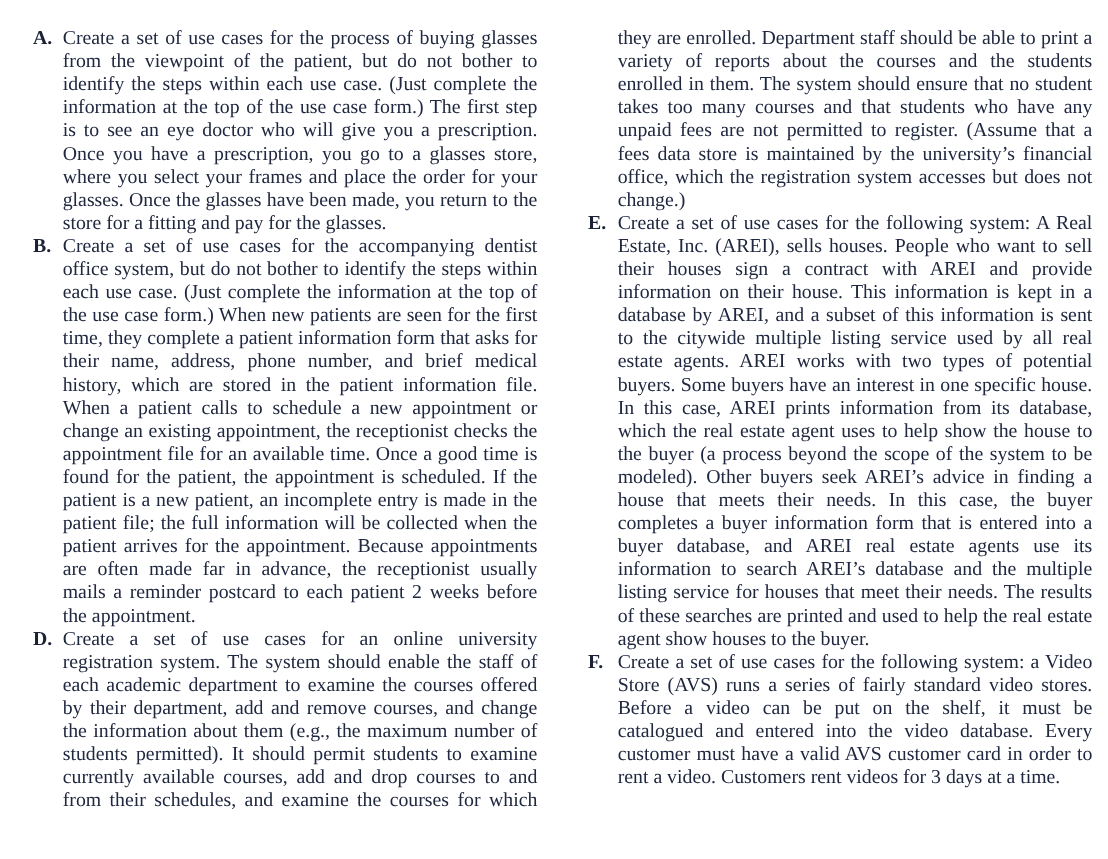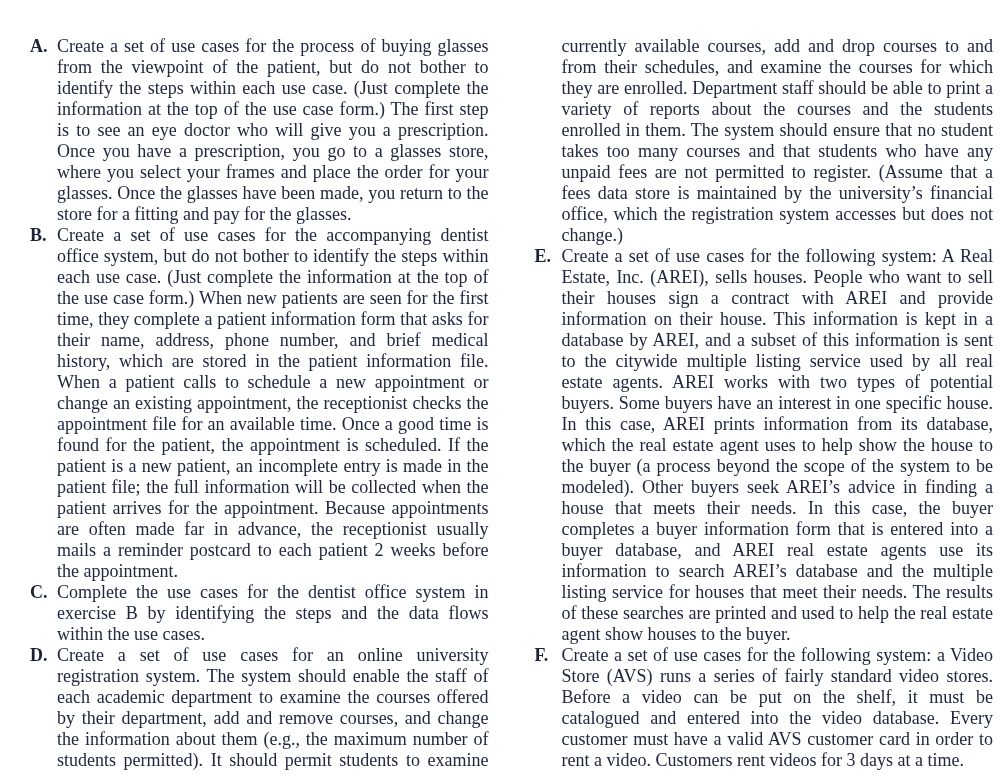--- a/index.html
+++ b/index.html
@@ -6,21 +6,21 @@
     margin: 0;
     padding: 0;
     background: #ffffff;
   }
   .page {
     position: relative;
     width: 1007px;
     height: 781px;
     box-sizing: border-box;
     background: #ffffff;
-    padding: 36px 14px 20px 30px;
+    padding: 24px 14px 20px 30px;
     overflow: hidden;
   }
   .columns {
     column-count: 2;
     column-gap: 46px;
     column-fill: balance;
     height: 736px;
   }
   .exercise {
     margin: 0;
@@ -45,21 +45,20 @@
 </head>
 <body>
 
 <div class="page">
   <div class="columns">
 
     <p class="exercise"><span class="label">A.</span><span class="body">Create a set of use cases for the process of buying glasses from the viewpoint of the patient, but do not bother to identify the steps within each use case. (Just complete the information at the top of the use case form.) The first step is to see an eye doctor who will give you a prescription. Once you have a prescription, you go to a glasses store, where you select your frames and place the order for your glasses. Once the glasses have been made, you return to the store for a fitting and pay for the glasses.</span></p>
 
     <p class="exercise"><span class="label">B.</span><span class="body">Create a set of use cases for the accompanying dentist office system, but do not bother to identify the steps within each use case. (Just complete the information at the top of the use case form.) When new patients are seen for the first time, they complete a patient information form that asks for their name, address, phone number, and brief medical history, which are stored in the patient information file. When a patient calls to schedule a new appointment or change an existing appointment, the receptionist checks the appointment file for an available time. Once a good time is found for the patient, the appointment is scheduled. If the patient is a new patient, an incomplete entry is made in the patient file; the full information will be collected when the patient arrives for the appointment. Because appointments are often made far in advance, the receptionist usually mails a reminder postcard to each patient 2 weeks before the appointment.</span></p>
 
-    <p class="exercise"><span class="label">C.</span><span class="body">Complete the use cases for the dentist office system in exercise B by identifying the steps and the data flows within the use cases.</span></p>
 
     <p class="exercise"><span class="label">D.</span><span class="body">Create a set of use cases for an online university registration system. The system should enable the staff of each academic department to examine the courses offered by their department, add and remove courses, and change the information about them (e.g., the maximum number of students permitted). It should permit students to examine currently available courses, add and drop courses to and from their schedules, and examine the courses for which they are enrolled. Department staff should be able to print a variety of reports about the courses and the students enrolled in them. The system should ensure that no student takes too many courses and that students who have any unpaid fees are not permitted to register. (Assume that a fees data store is maintained by the university’s financial office, which the registration system accesses but does not change.)</span></p>
 
     <p class="exercise"><span class="label">E.</span><span class="body">Create a set of use cases for the following system: A Real Estate, Inc. (AREI), sells houses. People who want to sell their houses sign a contract with AREI and provide information on their house. This information is kept in a database by AREI, and a subset of this information is sent to the citywide multiple listing service used by all real estate agents. AREI works with two types of potential buyers. Some buyers have an interest in one specific house. In this case, AREI prints information from its database, which the real estate agent uses to help show the house to the buyer (a process beyond the scope of the system to be modeled). Other buyers seek AREI’s advice in finding a house that meets their needs. In this case, the buyer completes a buyer information form that is entered into a buyer database, and AREI real estate agents use its information to search AREI’s database and the multiple listing service for houses that meet their needs. The results of these searches are printed and used to help the real estate agent show houses to the buyer.</span></p>
 
     <p class="exercise"><span class="label">F.</span><span class="body">Create a set of use cases for the following system: a Video Store (AVS) runs a series of fairly standard video stores. Before a video can be put on the shelf, it must be catalogued and entered into the video database. Every customer must have a valid AVS customer card in order to rent a video. Customers rent videos for 3 days at a time.</span></p>
 
   </div>
 </div>
 

